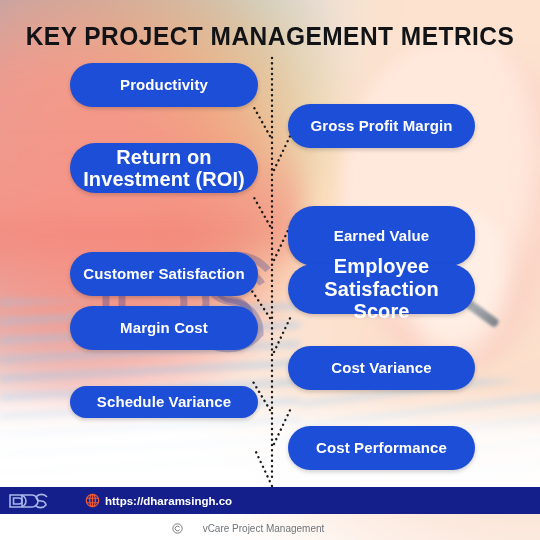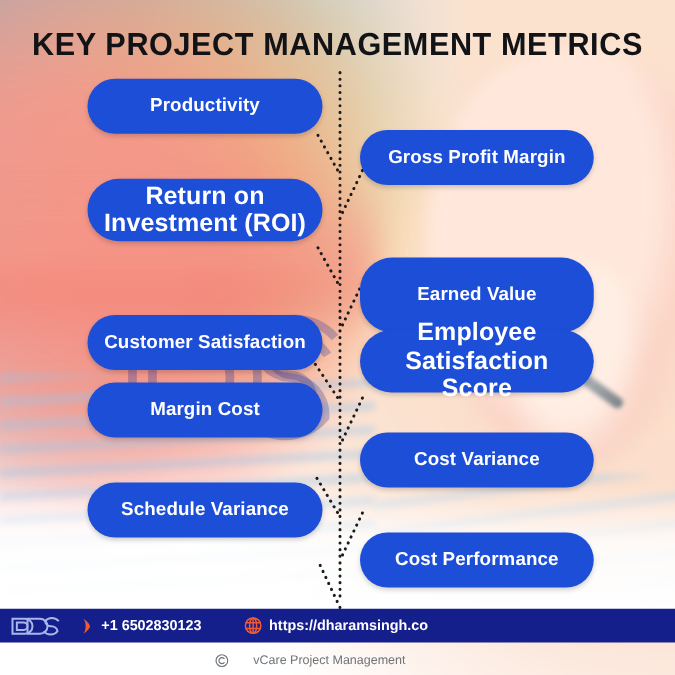--- a/index.html
+++ b/index.html
@@ -145,21 +145,21 @@
       <path d="M274 352 L292 314"></path>
       <path d="M274 444 L292 406"></path>
     </g>
   </svg>
 
   <div class="col-left">
     <div class="pill" style="top:63px;height:44px;">Productivity</div>
     <div class="pill two-line" style="top:143px;height:50px;">Return on Investment (ROI)</div>
     <div class="pill" style="top:224px;height:44px;margin-top:28px;">Customer Satisfaction</div>
     <div class="pill" style="top:306px;height:44px;">Margin Cost</div>
-    <div class="pill" style="top:386px;height:44px;text-align:right;">Schedule Variance</div>
+    <div class="pill" style="top:386px;height:32px;text-align:right;">Schedule Variance</div>
   </div>
 
   <div class="col-right">
     <div class="pill" style="top:104px;height:44px;">Gross Profit Margin</div>
     <div class="pill" style="top:186px;height:60px;margin-top:20px;">Earned Value</div>
     <div class="pill two-line" style="top:264px;height:50px;">Employee Satisfaction Score</div>
     <div class="pill" style="top:346px;height:44px;">Cost Variance</div>
     <div class="pill" style="top:426px;height:44px;">Cost Performance</div>
   </div>
 
@@ -169,28 +169,20 @@
       <svg width="44" height="18" viewBox="0 0 44 18" aria-hidden="true">
         <g fill="none" stroke="#a8b6e8" stroke-width="1.6">
           <path d="M3 3 H13 A6 6 0 0 1 13 15 H3 Z"></path>
           <path d="M6.5 6 H12 A3 3 0 0 1 12 12 H6.5 Z"></path>
           <path d="M15 3 H25 A6 6 0 0 1 25 15 H15 Z"></path>
           <path d="M40 5 A7 7 0 0 0 29 5 A5 5 0 0 0 34 9 A5 5 0 0 1 39 13 A7 7 0 0 1 28 13"></path>
         </g>
       </svg>
     </div>
 
-    <div class="f-item f-phone">
-      <span class="ico">
-        <svg width="13" height="14" viewBox="0 0 13 14" aria-hidden="true">
-          <path d="M3.6 1.2c2.6 2.4 2.6 9.2 0 11.6 3.6-1.6 5.4-5 5.4-5.8S7.2 2.8 3.6 1.2z" fill="#ef5a33"></path>
-        </svg>
-      </span>
-      <span>+1 6502830123</span>
-    </div>
 
     <div class="f-item f-web">
       <span class="ico">
         <svg width="15" height="15" viewBox="0 0 16 16" aria-hidden="true">
           <g fill="none" stroke="#ef5a33" stroke-width="1.3">
             <circle cx="8" cy="8" r="6.6"></circle>
             <ellipse cx="8" cy="8" rx="3" ry="6.6"></ellipse>
             <path d="M1.6 5.6 H14.4 M1.6 10.4 H14.4 M8 1.4 V14.6"></path>
           </g>
         </svg>

